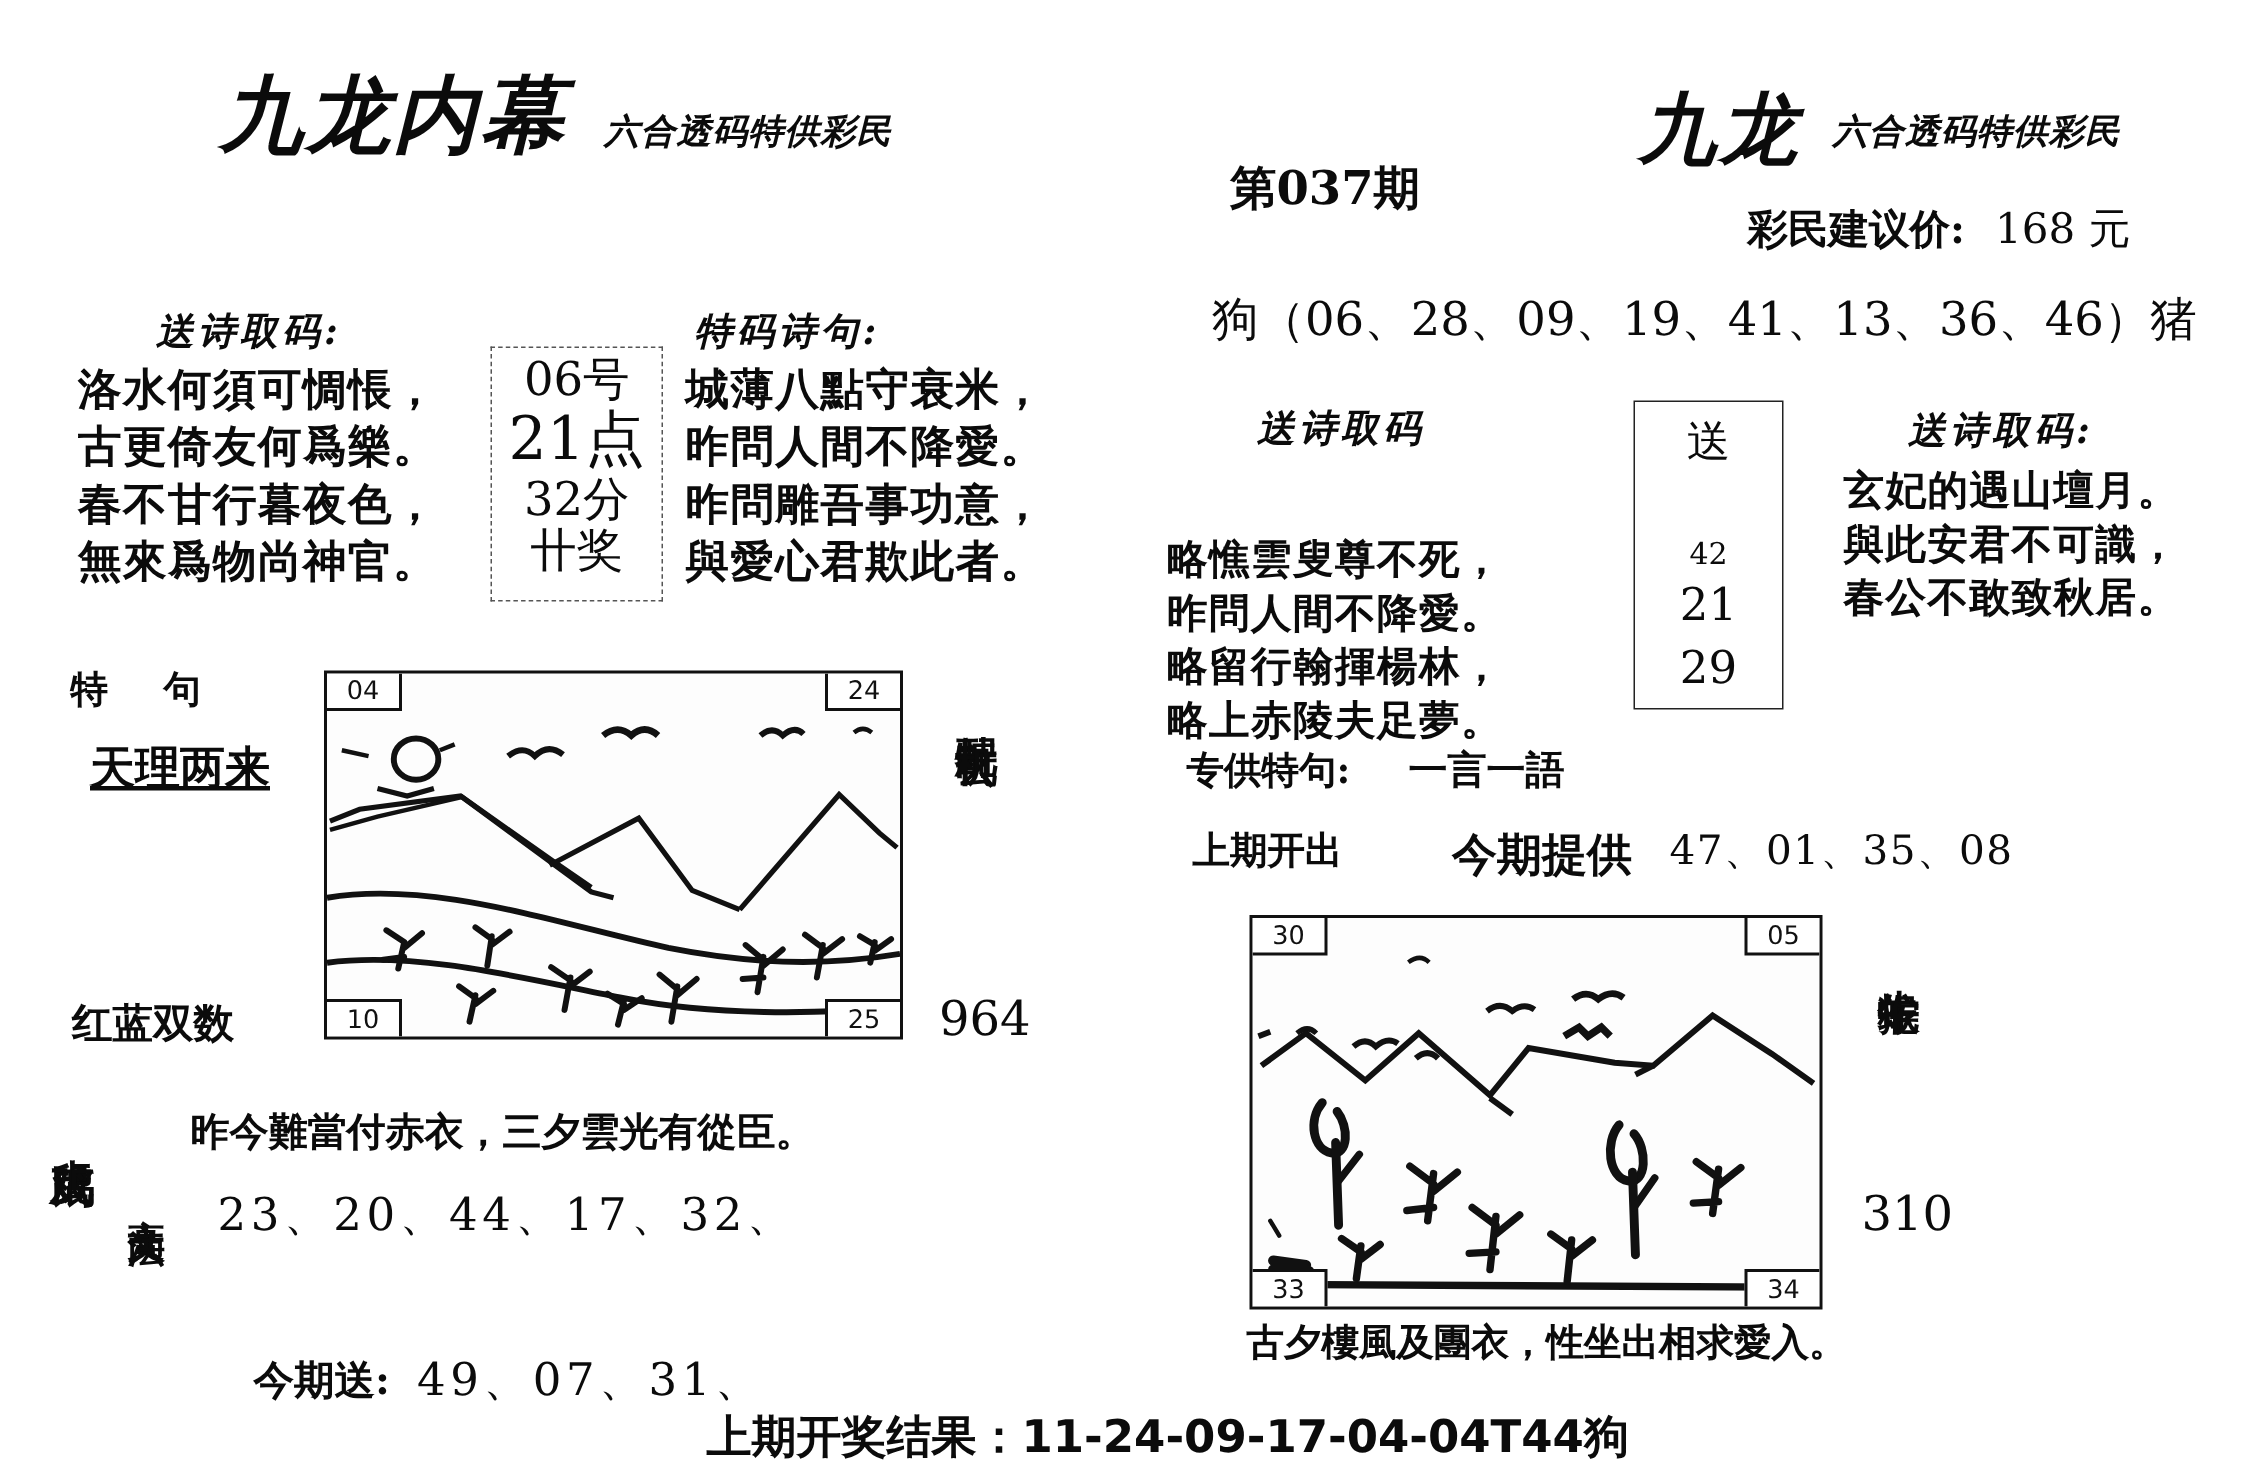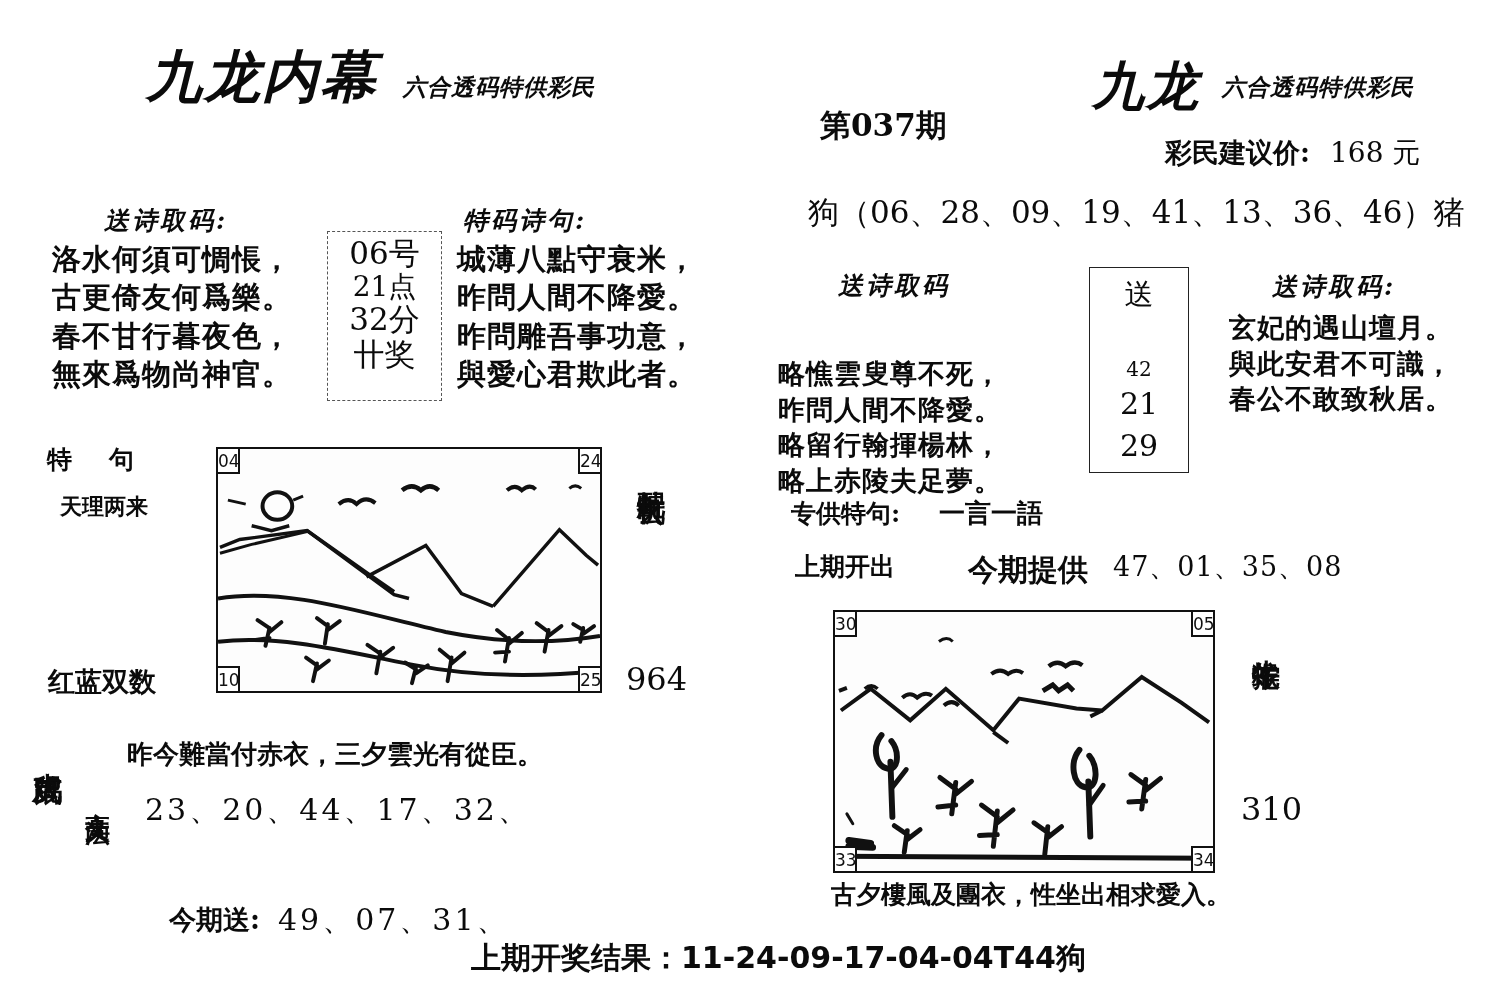--- a/index.html
+++ b/index.html
@@ -74,21 +74,21 @@
   }
   .pic svg { display: block; width: 100%; height: 100%; }
   .corner {
     position: absolute;
     border: 2px solid #111;
     background: #fff;
     font-family: "DejaVu Sans", "Liberation Sans", sans-serif;
     font-size: 17px;
     line-height: 25px;
     text-align: center;
-    width: 24px;
+    width: 52px;
     height: 27px;
     box-sizing: border-box;
     color: #111;
   }
 
   
   .footer {
     font-family: "DejaVu Sans", "Liberation Sans", sans-serif;
     font-weight: bold;
     letter-spacing: 0px;
@@ -104,35 +104,35 @@
 <div class="abs poem-title" style="left:104px; top:204px; font-size:25px;">送诗取码:</div>
 <div class="abs" style="left:52px; top:240px; font-size:29px;">
   <div class="poem-line nowrap">洛水何須可惆悵，</div>
   <div class="poem-line nowrap">古更倚友何爲樂。</div>
   <div class="poem-line nowrap">春不甘行暮夜色，</div>
   <div class="poem-line nowrap">無來爲物尚神官。</div>
 </div>
 
 <div class="abs dash-box" style="left:327px; top:231px; width:115px; height:170px; padding-top:4px;">
   <div class="box-line" style="font-size:31px;">06号</div>
-  <div class="box-line" style="font-size:28px;">21点</div>
+  <div class="box-line" style="font-size:40px;">21点</div>
   <div class="box-line" style="font-size:31px;">32分</div>
   <div class="box-line" style="font-size:31px;">卄奖</div>
 </div>
 
 <div class="abs poem-title" style="left:463px; top:204px; font-size:25px;">特码诗句:</div>
 <div class="abs" style="left:457px; top:240px; font-size:29px;">
   <div class="poem-line nowrap">城薄八點守衰米，</div>
   <div class="poem-line nowrap">昨問人間不降愛。</div>
   <div class="poem-line nowrap">昨問雕吾事功意，</div>
   <div class="poem-line nowrap">與愛心君欺此者。</div>
 </div>
 
 <div class="abs" style="left:47px; top:443px; font-size:25px; font-weight:bold; letter-spacing:6px;text-align:right;">特　句</div>
-<div class="abs" style="left:60px; top:492px; font-size:22px; font-weight:bold;">天理两来</div>
+<div class="abs" style="left:60px; top:492px; font-size:30px; font-weight:bold;text-decoration:underline;">天理两来</div>
 <div class="abs" style="left:48px; top:664px; font-size:27px; font-weight:bold;">红蓝双数</div>
 
 <div class="abs pic" style="left:216px; top:447px; width:386px; height:246px;">
   <svg viewBox="0 0 386 246" preserveAspectRatio="none">
 
     <ellipse cx="60" cy="58" rx="15" ry="14" fill="none" stroke="#111" stroke-width="4"></ellipse>
     <path d="M76 52 L86 48" stroke="#111" stroke-width="3" fill="none"></path>
     <path d="M34 78 L54 83 L72 78" stroke="#111" stroke-width="3.5" fill="none"></path>
     <path d="M10 52 L28 56" stroke="#111" stroke-width="3" fill="none"></path>
 

